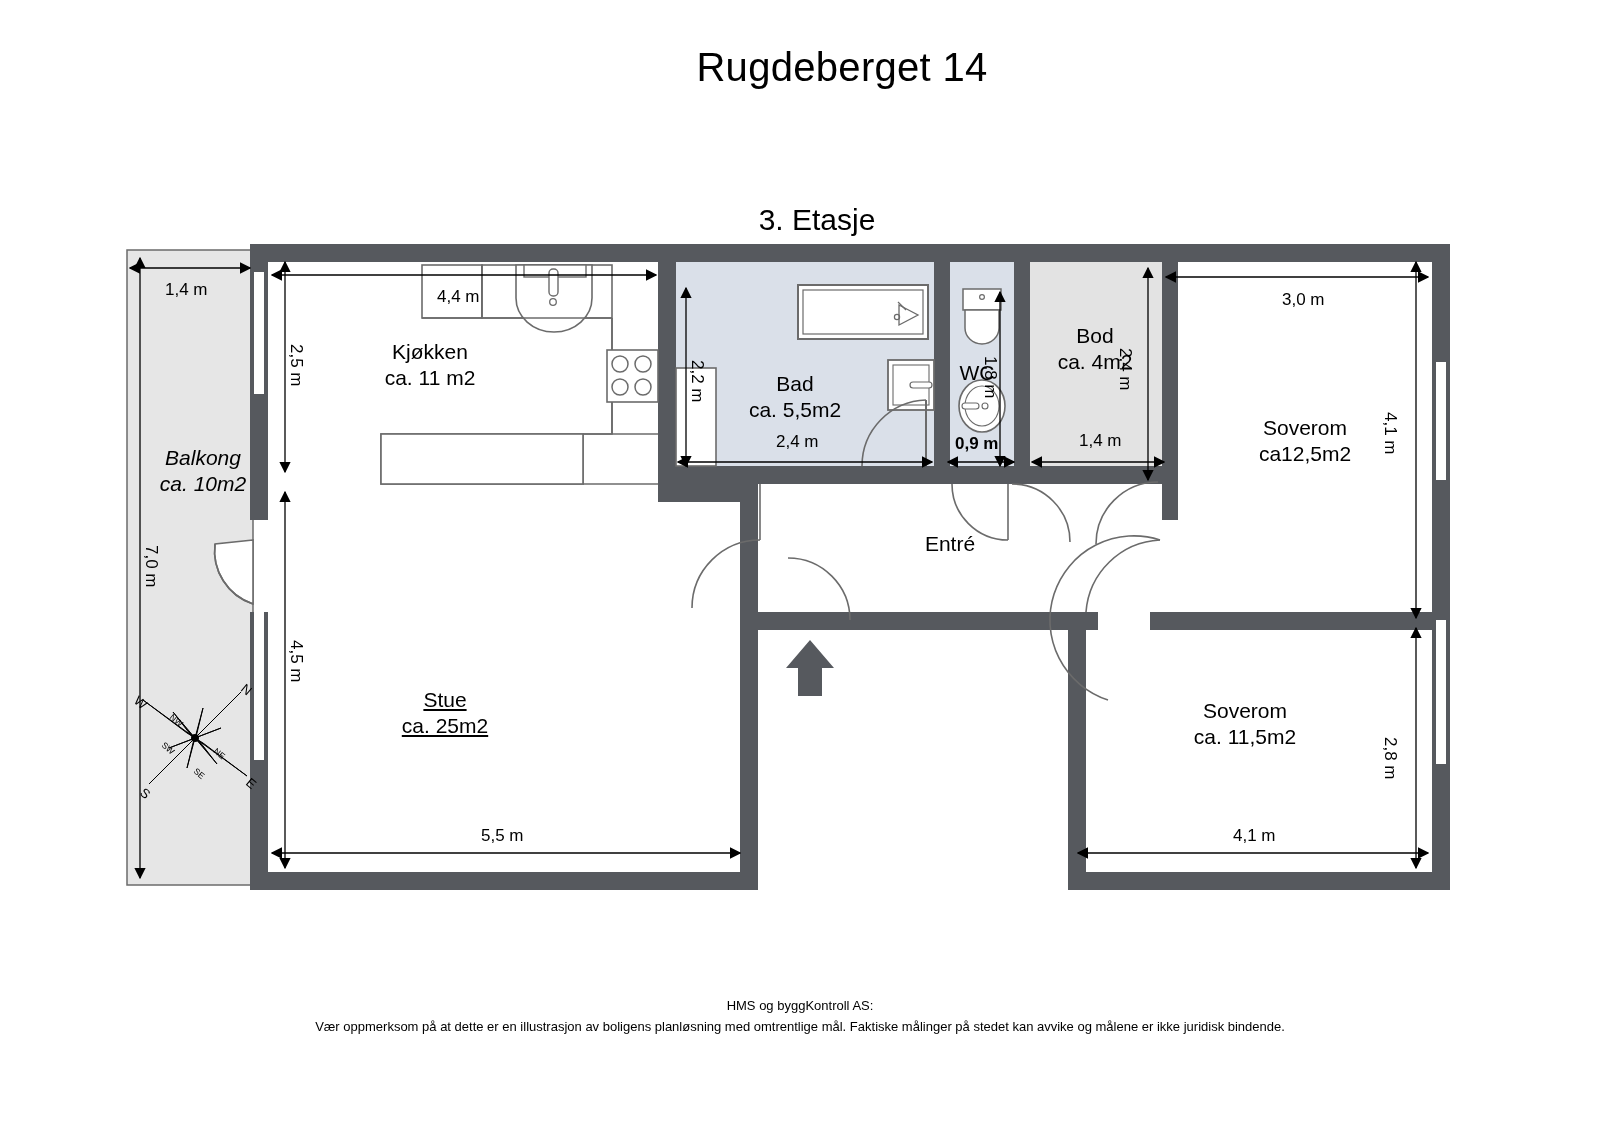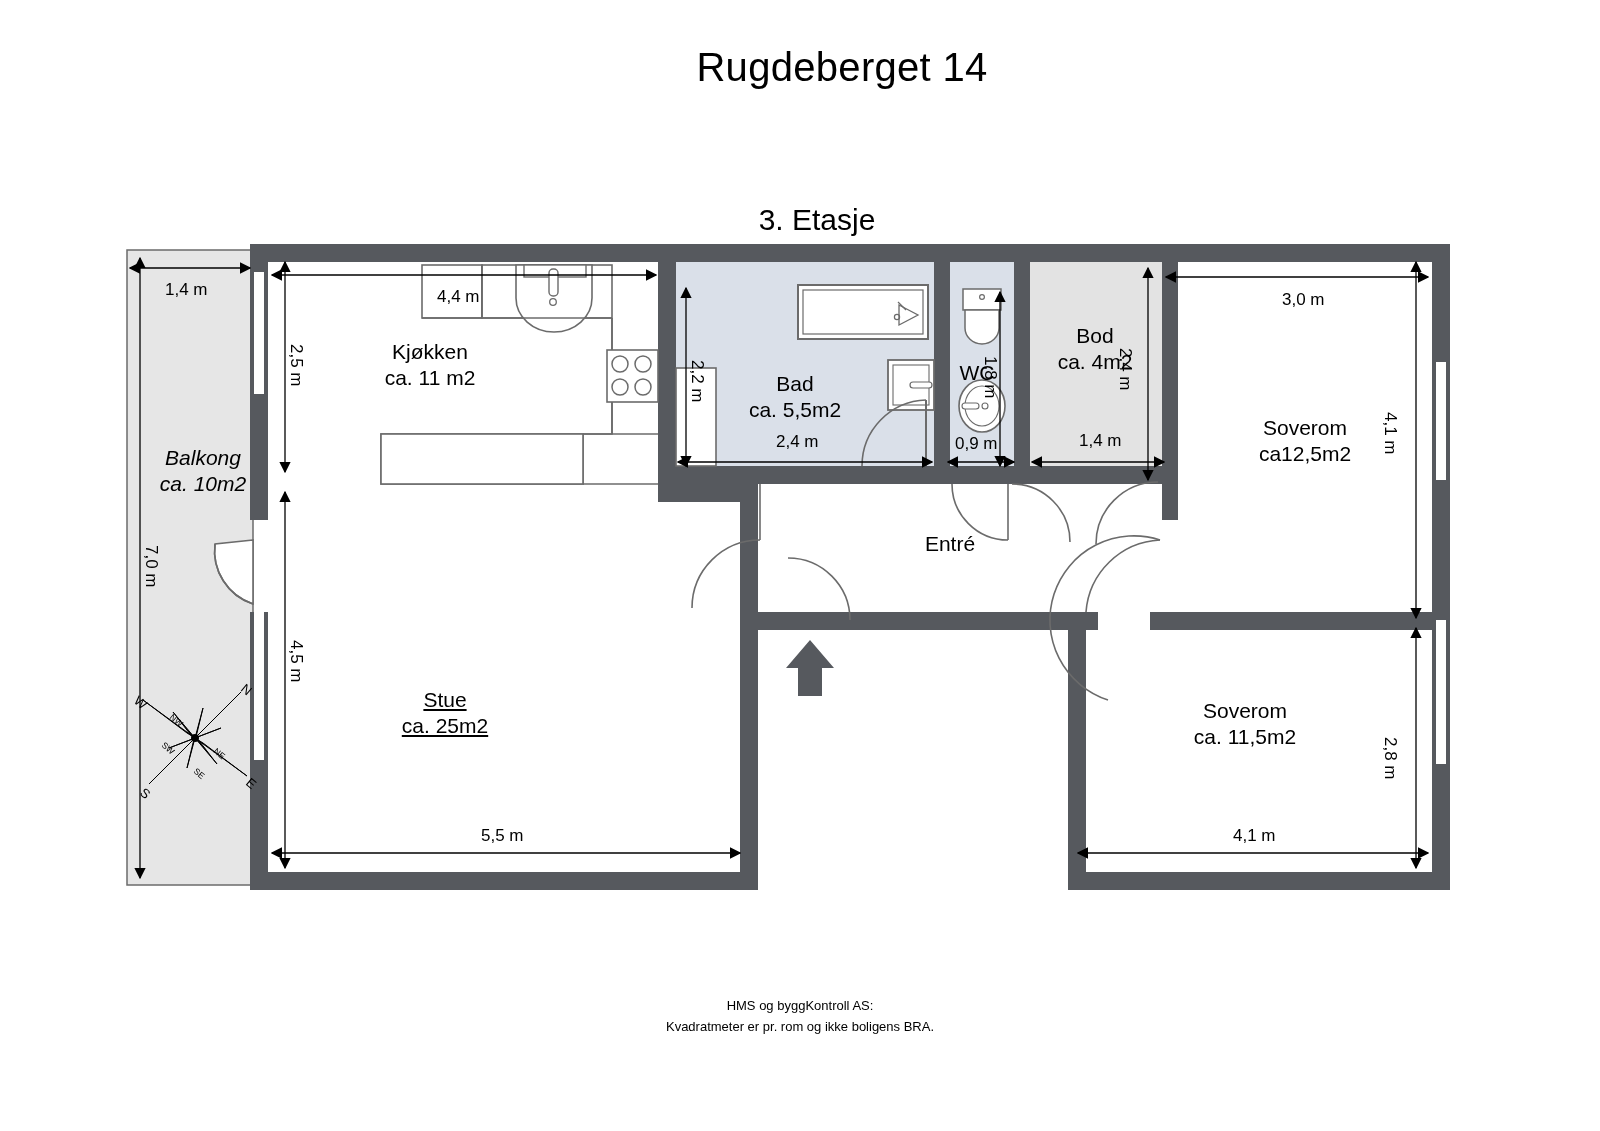--- a/index.html
+++ b/index.html
@@ -319,26 +319,26 @@
 
 <div class="dim" style="left:437px;top:287px;">4,4 m</div>
 <div class="dim v" style="left:306px;top:344px;transform:rotate(90deg);">2,5 m</div>
 <div class="dim v" style="left:306px;top:640px;transform:rotate(90deg);">4,5 m</div>
 <div class="dim" style="left:481px;top:826px;">5,5 m</div>
 
 <div class="dim v" style="left:707px;top:360px;transform:rotate(90deg);">2,2 m</div>
 <div class="dim" style="left:776px;top:432px;">2,4 m</div>
 
 <div class="dim v" style="left:1000px;top:356px;transform:rotate(90deg);">1,8 m</div>
-<div class="dim" style="left:955px;top:434px;">0,9 m</div>
+<div class="dim" style="left:955px;top:434px;font-weight:bold;">0,9 m</div>
 
 <div class="dim v" style="left:1135px;top:348px;transform:rotate(90deg);">2,4 m</div>
 <div class="dim" style="left:1079px;top:431px;">1,4 m</div>
 
 <div class="dim" style="left:1282px;top:290px;">3,0 m</div>
 <div class="dim v" style="left:1400px;top:412px;transform:rotate(90deg);">4,1 m</div>
 <div class="dim v" style="left:1400px;top:737px;transform:rotate(90deg);">2,8 m</div>
 <div class="dim" style="left:1233px;top:826px;">4,1 m</div>
 
 <div id="footer">
   <div>HMS og byggKontroll AS:</div>
-  <div>Kvadratmeter er pr. rom og ikke boligens BRA.</div>
+  <div>Vær oppmerksom på at dette er en illustrasjon av boligens planløsning med omtrentlige mål. Faktiske målinger på stedet kan avvike og målene er ikke juridisk bindende.</div>
 </div>
 
 </body></html>

